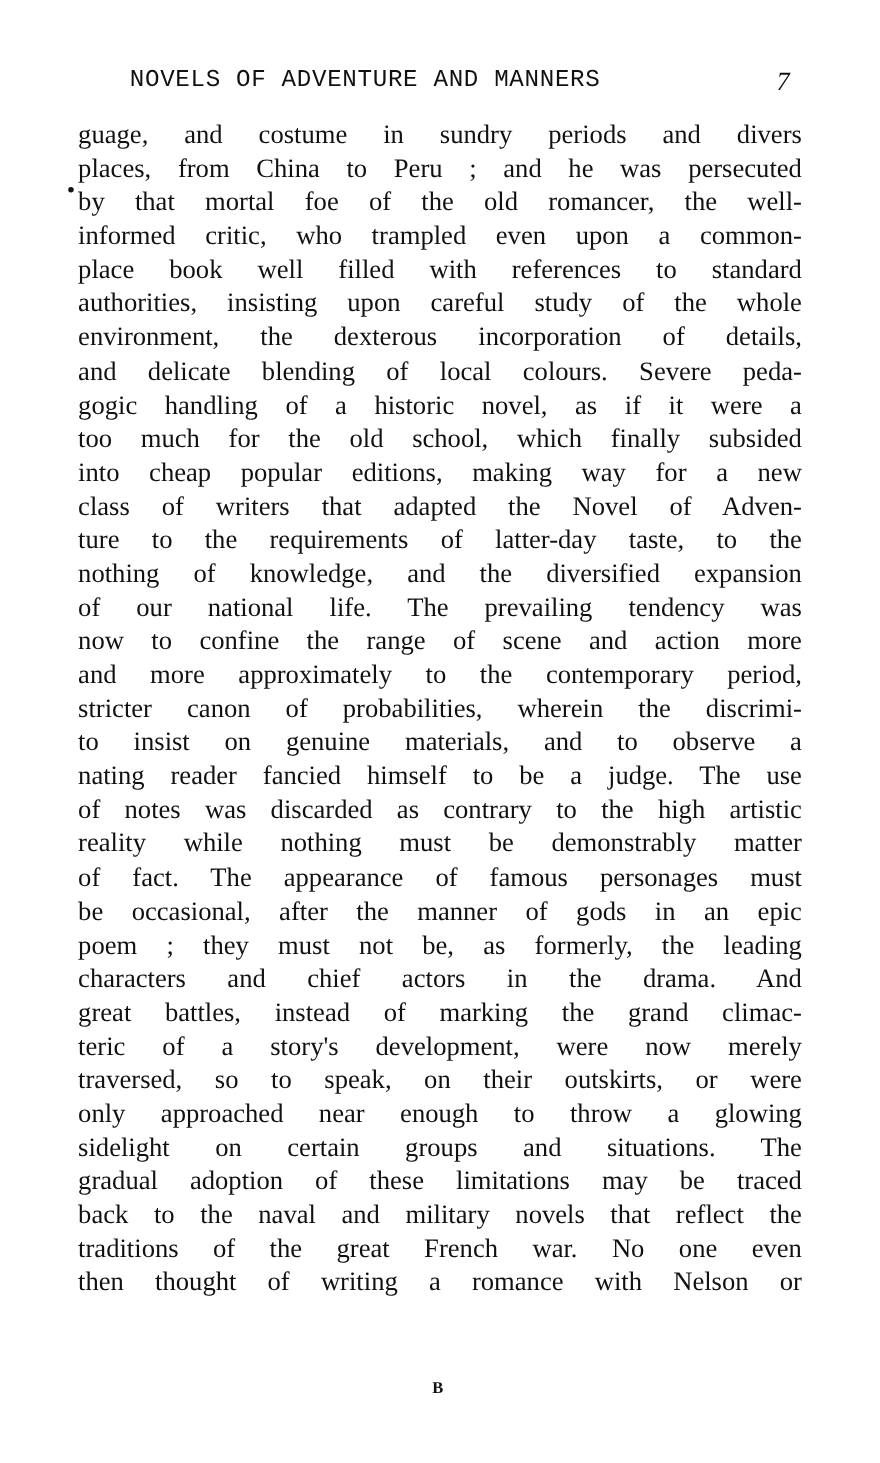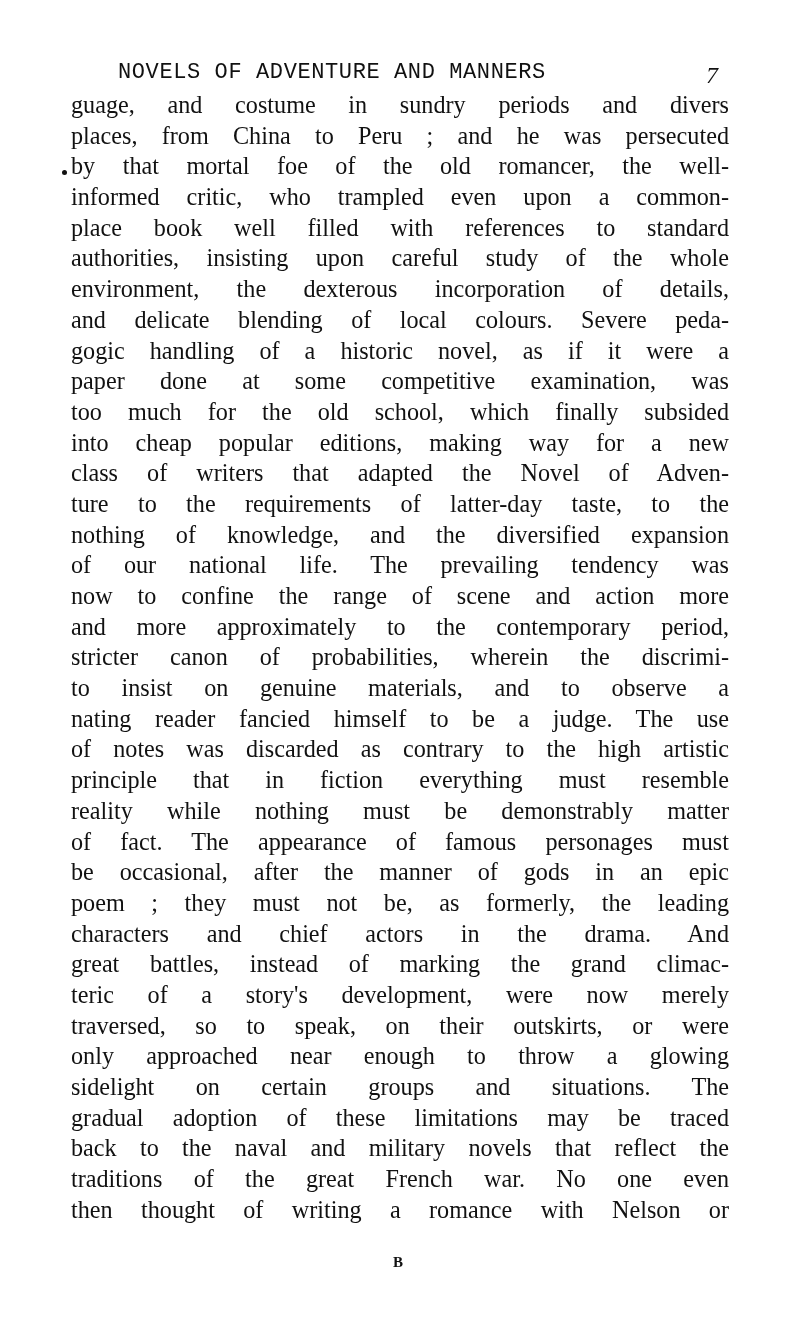--- a/index.html
+++ b/index.html
@@ -34,21 +34,21 @@
     .running-head .folio {
       position: absolute;
       left: 588px;
       top: 2px;
       font-size: 24px;
       font-style: italic;
     }
     .body-text {
       position: absolute;
       left: 71px;
-      top: 90px;
+      top: 108px;
       width: 658px;
       font-size: 24.2px;
       line-height: 30.7px;
     }
     .line {
       display: block;
       height: 30.7px;
       white-space: nowrap;
       text-align: justify;
       text-align-last: justify;
@@ -86,34 +86,32 @@
 <div class="body-text">
   <span class="line">guage, and costume in sundry periods and divers</span>
   <span class="line">places, from China to Peru ; and he was persecuted</span>
   <span class="line">by that mortal foe of the old romancer, the well-</span>
   <span class="line">informed critic, who trampled even upon a common-</span>
   <span class="line">place book well filled with references to standard</span>
   <span class="line">authorities, insisting upon careful study of the whole</span>
   <span class="line">environment, the dexterous incorporation of details,</span>
   <span class="line">and delicate blending of local colours.  Severe peda-</span>
   <span class="line">gogic handling of a historic novel, as if it were a</span>
-  <span class="line">paper done at some competitive examination, was</span>
   <span class="line">too much for the old school, which finally subsided</span>
   <span class="line">into cheap popular editions, making way for a new</span>
   <span class="line">class of writers that adapted the Novel of Adven-</span>
   <span class="line">ture to the requirements of latter-day taste, to the</span>
   <span class="line">nothing of knowledge, and the diversified expansion</span>
   <span class="line">of our national life.  The prevailing tendency was</span>
   <span class="line">now to confine the range of scene and action more</span>
   <span class="line">and more approximately to the contemporary period,</span>
   <span class="line">stricter canon of probabilities, wherein the discrimi-</span>
   <span class="line">to insist on genuine materials, and to observe a</span>
   <span class="line">nating reader fancied himself to be a judge.  The use</span>
   <span class="line">of notes was discarded as contrary to the high artistic</span>
-  <span class="line">principle that in fiction everything must resemble</span>
   <span class="line">reality while nothing must be demonstrably matter</span>
   <span class="line">of fact.  The appearance of famous personages must</span>
   <span class="line">be occasional, after the manner of gods in an epic</span>
   <span class="line">poem ; they must not be, as formerly, the leading</span>
   <span class="line">characters and chief actors in the drama.  And</span>
   <span class="line">great battles, instead of marking the grand climac-</span>
   <span class="line">teric of a story's development, were now merely</span>
   <span class="line">traversed, so to speak, on their outskirts, or were</span>
   <span class="line">only approached near enough to throw a glowing</span>
   <span class="line">sidelight on certain groups and situations.  The</span>

